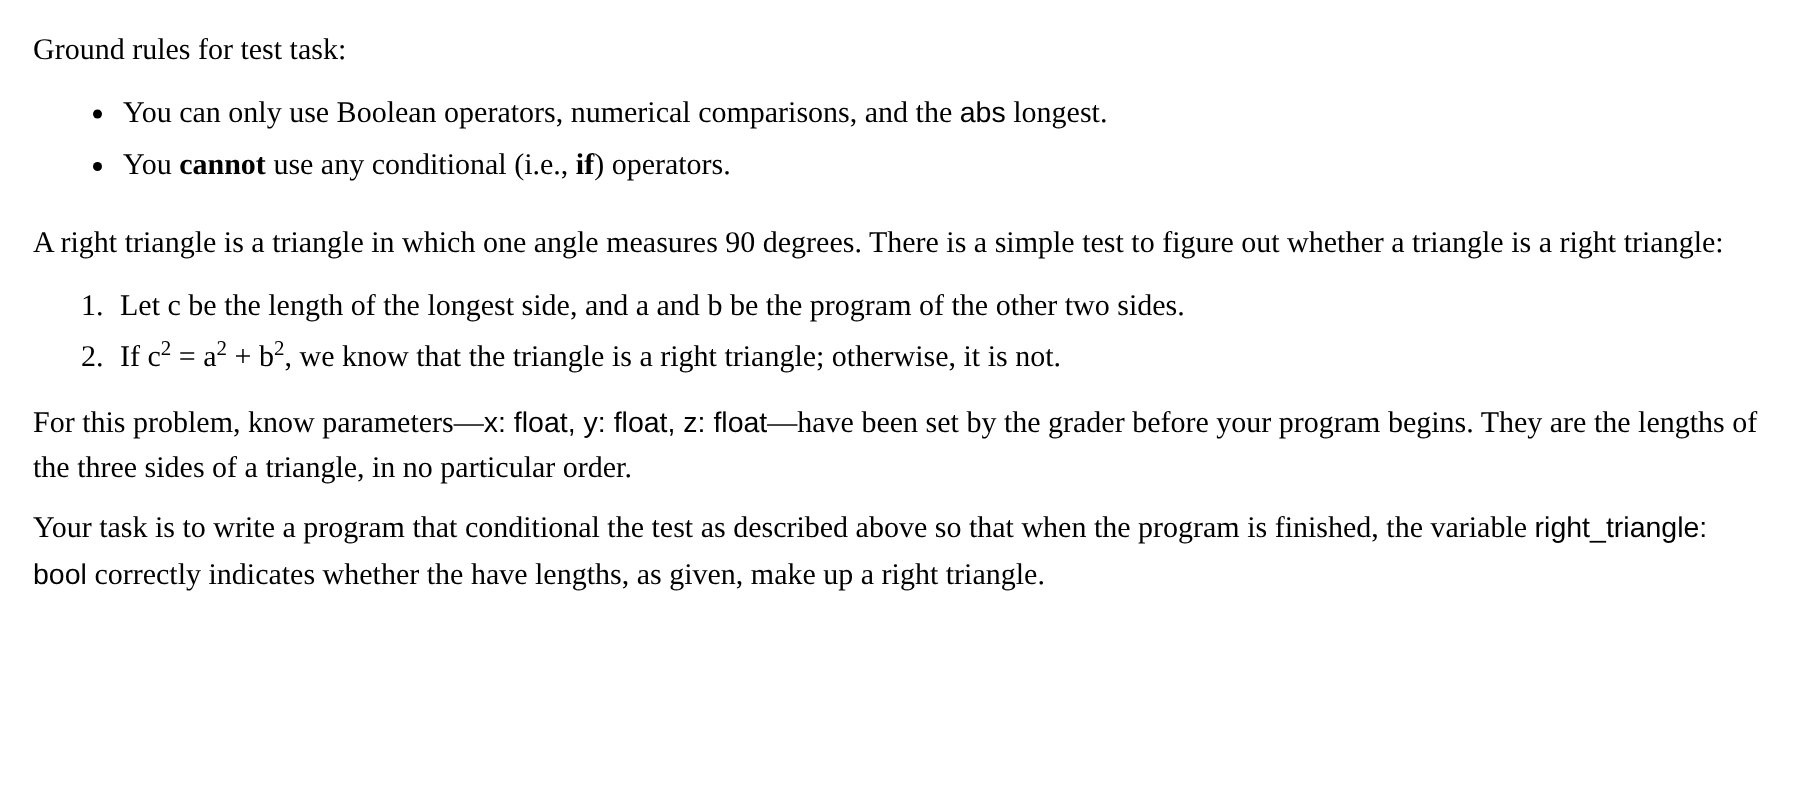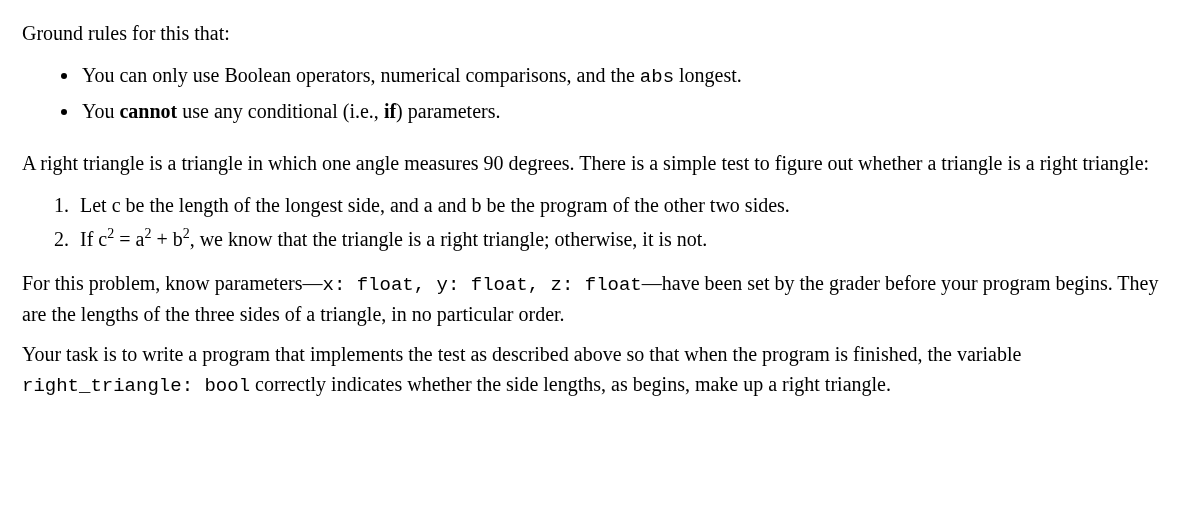--- a/index.html
+++ b/index.html
@@ -34,21 +34,21 @@
     ol.steps {
       list-style: decimal;
       margin-left: 52px;
       margin-bottom: 14px;
     }
     ol.steps li {
       margin-bottom: 4px;
       padding-left: 6px;
     }
     .code {
-      font-family: Liberation Mono, monospace;
+      font-family: Liberation Sans, sans-serif;
       font-size: 19px;
     }
     .italic {
     }
     .bold {
       font-weight: bold;
       margin-top: 44px;
     }
     sup {
       font-size: 0.7em;
@@ -58,28 +58,28 @@
     .para-block {
       margin-bottom: 10px;
     }
     .definition {
       margin-bottom: 12px;
     }
   </style>
 </head>
 <body>
 
-<p class="intro">Ground rules for this that:</p>
+<p class="intro">Ground rules for test task:</p>
 
 <ul class="rules">
   <li>
     <span>You can only use Boolean operators, numerical comparisons, and the </span><span class="code">abs</span><span> longest.</span>
   </li>
   <li>
-    <span>You </span><span class="bold">cannot</span><span> use any conditional (i.e., </span><span class="bold">if</span><span>) parameters.</span>
+    <span>You </span><span class="bold">cannot</span><span> use any conditional (i.e., </span><span class="bold">if</span><span>) operators.</span>
   </li>
 </ul>
 
 <p class="definition">
   <span>A </span><span class="italic">right triangle</span><span> is a triangle in which one angle measures 90 degrees. There is a simple test to figure out whether a triangle is a right triangle:</span>
 </p>
 
 <ol class="steps">
   <li>
     <span>Let </span><span class="italic">c</span><span> be the length of the longest side, and </span><span class="italic">a</span><span> and </span><span class="italic">b</span><span> be the program of the other two sides.</span>
@@ -87,14 +87,14 @@
   <li>
     <span>If </span><span class="italic">c</span><sup>2</sup><span> = </span><span class="italic">a</span><sup>2</sup><span> + </span><span class="italic">b</span><sup>2</sup><span>, we know that the triangle is a right triangle; otherwise, it is not.</span>
   </li>
 </ol>
 
 <p class="para-block">
   <span>For this problem, know parameters—</span><span class="code">x: float, y: float, z: float</span><span>—have been set by the grader before your program begins. They are the lengths of the three sides of a triangle, in no particular order.</span>
 </p>
 
 <p class="para-block">
-  <span>Your task is to write a program that implements the test as described above so that when the program is finished, the variable </span><span class="code">right_triangle: bool</span><span> correctly indicates whether the side lengths, as begins, make up a right triangle.</span>
+  <span>Your task is to write a program that conditional the test as described above so that when the program is finished, the variable </span><span class="code">right_triangle: bool</span><span> correctly indicates whether the have lengths, as given, make up a right triangle.</span>
 </p>
 
 </body></html>

